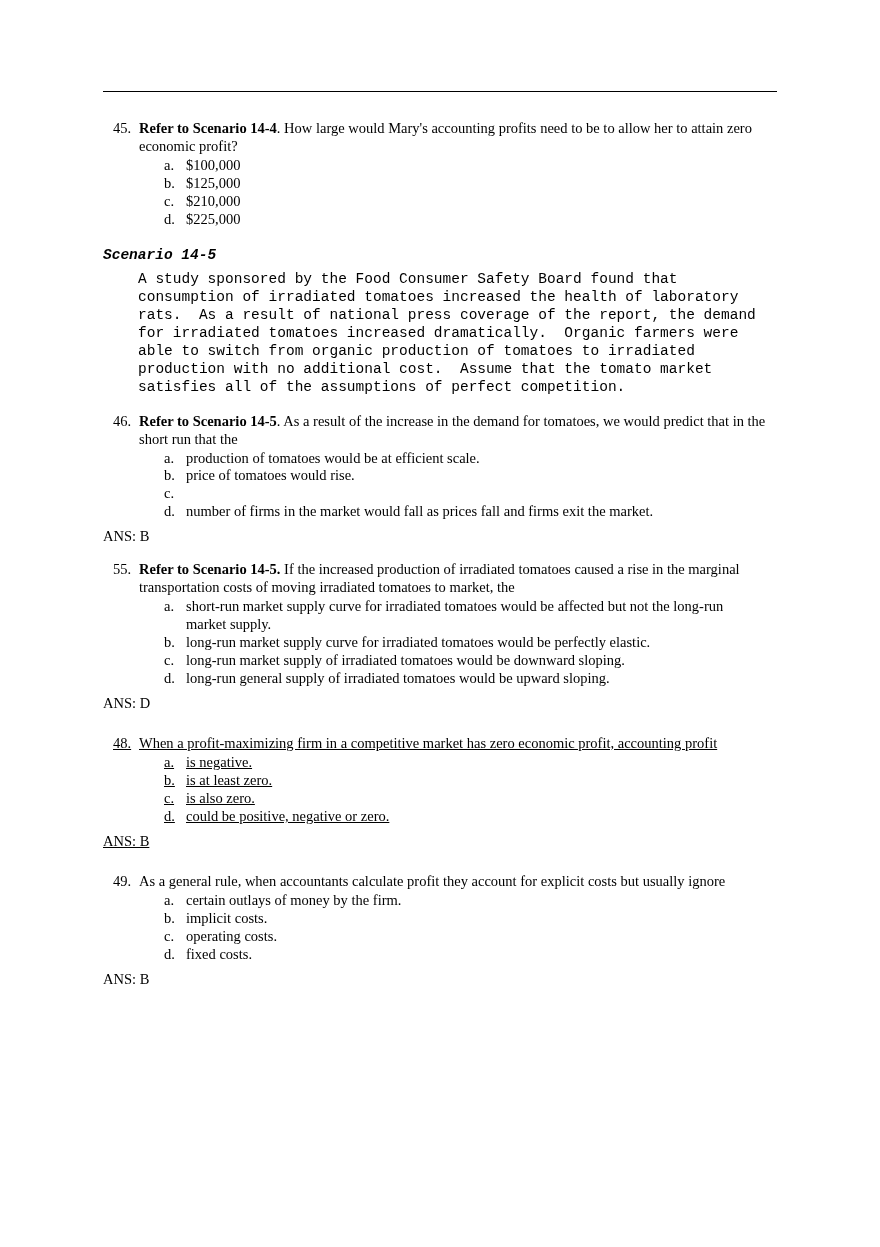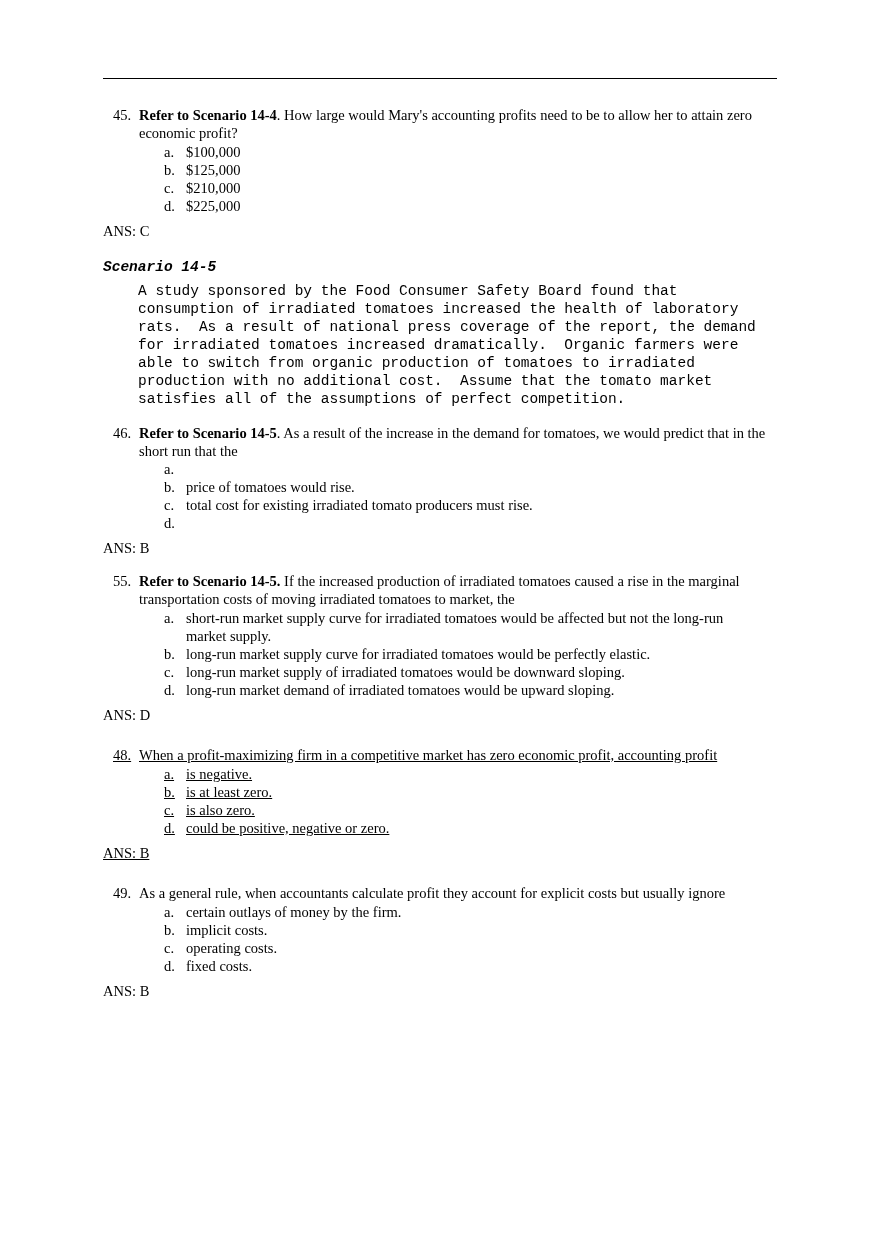--- a/index.html
+++ b/index.html
@@ -12,21 +12,21 @@
     height: 1247px;
     font-family: "Liberation Serif", serif;
     font-size: 14.5px;
     line-height: 1.24;
     color: #000000;
     position: relative;
   }
   .page {
     position: relative;
     width: 674px;
-    margin: 4px auto;
+    margin: 17px auto;
     padding-top: 74px;
   }
   .top-rule {
     border: none;
     border-top: 1.5px solid #000;
     margin: 0 0 28px 0;
     width: 674px;
   }
   .question {
     margin-bottom: 15px;
@@ -99,47 +99,47 @@
       </div>
       <div class="choice">
         <span class="c-letter">c.</span>
         <span class="c-text">$210,000</span>
       </div>
       <div class="choice">
         <span class="c-letter">d.</span>
         <span class="c-text">$225,000</span>
       </div>
     </div>
-    <div class="answer">ANS: C</div>
   </div>
 
   <div class="scenario">
     <div class="scenario-title">Scenario 14-5</div>
     <div class="scenario-body">A study sponsored by the Food Consumer Safety Board found that consumption of irradiated tomatoes increased the health of laboratory rats.  As a result of national press coverage of the report, the demand for irradiated tomatoes increased dramatically.  Organic farmers were able to switch from organic production of tomatoes to irradiated production with no additional cost.  Assume that the tomato market satisfies all of the assumptions of perfect competition.</div>
   </div>
 
   <div class="question">
     <div class="q-row">
       <span class="q-num">46.</span>
       <div class="q-stem"><span class="bold">Refer to Scenario 14-5</span><span>. As a result of the increase in the demand for tomatoes, we would predict that in the short run that the</span></div>
     </div>
     <div class="choices">
       <div class="choice">
         <span class="c-letter">a.</span>
+        <span class="c-text">production of tomatoes would be at efficient scale.</span>
       </div>
       <div class="choice">
         <span class="c-letter">b.</span>
         <span class="c-text">price of tomatoes would rise.</span>
       </div>
       <div class="choice">
         <span class="c-letter">c.</span>
-        <span class="c-text">total cost for existing irradiated tomato producers must rise.</span>
-      </div>
-      <div class="choice">
-        <span class="c-letter">d.</span>
+      </div>
+      <div class="choice">
+        <span class="c-letter">d.</span>
+        <span class="c-text">number of firms in the market would fall as prices fall and firms exit the market.</span>
       </div>
     </div>
     <div class="answer">ANS: B</div>
   </div>
 
   <div class="question">
     <div class="q-row">
       <span class="q-num">55.</span>
       <div class="q-stem"><span class="bold">Refer to Scenario 14-5.</span><span> If the increased production of irradiated tomatoes caused a rise in the marginal transportation costs of moving irradiated tomatoes to market, the</span></div>
     </div>
@@ -151,21 +151,21 @@
       <div class="choice">
         <span class="c-letter">b.</span>
         <span class="c-text">long-run market supply curve for irradiated tomatoes would be perfectly elastic.</span>
       </div>
       <div class="choice">
         <span class="c-letter">c.</span>
         <span class="c-text">long-run market supply of irradiated tomatoes would be downward sloping.</span>
       </div>
       <div class="choice">
         <span class="c-letter">d.</span>
-        <span class="c-text">long-run market demand of irradiated tomatoes would be upward sloping.</span>
+        <span class="c-text">long-run general supply of irradiated tomatoes would be upward sloping.</span>
       </div>
     </div>
     <div class="answer">ANS: D</div>
   </div>
 
   <div class="question" style="margin-top:22px;text-decoration:underline;">
     <div class="q-row">
       <span class="q-num">48.</span>
       <div class="q-stem"><span class="bold"></span><span>When a profit-maximizing firm in a competitive market has zero economic profit, accounting profit</span></div>
     </div>

